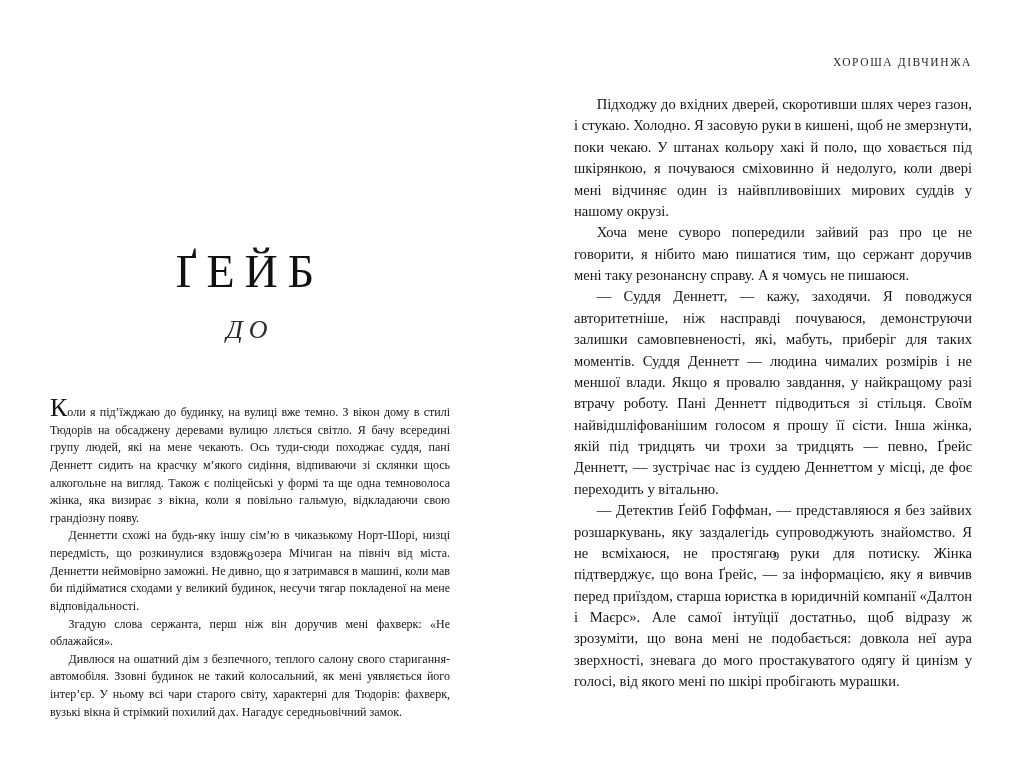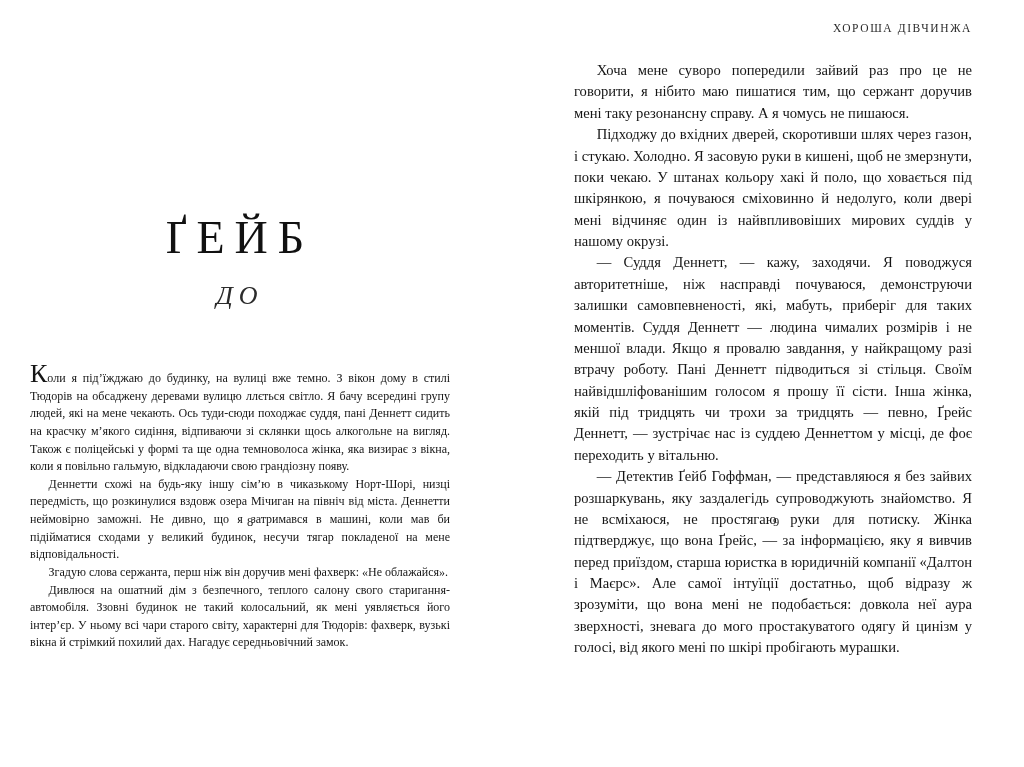--- a/index.html
+++ b/index.html
@@ -19,23 +19,24 @@
     width: 1024px;
     height: 767px;
     display: flex;
     box-sizing: border-box;
   }
   .page {
     position: relative;
     width: 512px;
     height: 552px;
     box-sizing: border-box;
+    margin-top: 34px;
   }
   .page-left {
-    padding: 40px 62px 0 30px;
+    padding: 40px 62px 0 50px;
   }
   .page-right {
     padding: 22px 52px 0 62px;
   }
   .running-head {
     font-family: "Liberation Serif", serif;
     font-size: 11.5px;
     letter-spacing: 1.6px;
     text-transform: uppercase;
     color: #2a2a2a;
@@ -120,22 +121,22 @@
 
     <div class="folio">8</div>
   </div>
 
   <div class="page page-right">
     <div class="rh-wrap">
       <div class="running-head">ХОРОША ДІВЧИНЖА</div>
     </div>
 
     <div>
+      <p class="para">Підходжу до вхідних дверей, скоротивши шлях через газон, і стукаю. Холодно. Я засовую руки в кишені, щоб не змерзнути, поки чекаю. У штанах кольору хакі й поло, що ховається під шкірянкою, я почуваюся сміховинно й недолуго, коли двері мені відчиняє один із найвпливовіших мирових суддів у нашому окрузі.</p>
       <p class="para">Хоча мене суворо попередили зайвий раз про це не говорити, я нібито маю пишатися тим, що сержант доручив мені таку резонансну справу. А я чомусь не пишаюся.</p>
-      <p class="para">Підходжу до вхідних дверей, скоротивши шлях через газон, і стукаю. Холодно. Я засовую руки в кишені, щоб не змерзнути, поки чекаю. У штанах кольору хакі й поло, що ховається під шкірянкою, я почуваюся сміховинно й недолуго, коли двері мені відчиняє один із найвпливовіших мирових суддів у нашому окрузі.</p>
       <p class="para">— Суддя Деннетт, — кажу, заходячи. Я поводжуся авторитетніше, ніж насправді почуваюся, демонструючи залишки самовпевненості, які, мабуть, приберіг для таких моментів. Суддя Деннетт — людина чималих розмірів і не меншої влади. Якщо я провалю завдання, у найкращому разі втрачу роботу. Пані Деннетт підводиться зі стільця. Своїм найвідшліфованішим голосом я прошу її сісти. Інша жінка, якій під тридцять чи трохи за тридцять — певно, Ґрейс Деннетт, — зустрічає нас із суддею Деннеттом у місці, де фоє переходить у вітальню.</p>
       <p class="para">— Детектив Ґейб Гоффман, — представляюся я без зайвих розшаркувань, яку заздалегідь супроводжують знайомство. Я не всміхаюся, не простягаю руки для потиску. Жінка підтверджує, що вона Ґрейс, — за інформацією, яку я вивчив перед приїздом, старша юристка в юридичній компанії «Далтон і Маєрс». Але самої інтуїції достатньо, щоб відразу ж зрозуміти, що вона мені не подобається: довкола неї аура зверхності, зневага до мого простакуватого одягу й цинізм у голосі, від якого мені по шкірі пробігають мурашки.</p>
     </div>
 
     <div class="folio">9</div>
   </div>
 
 </div>
 
 </body></html>

